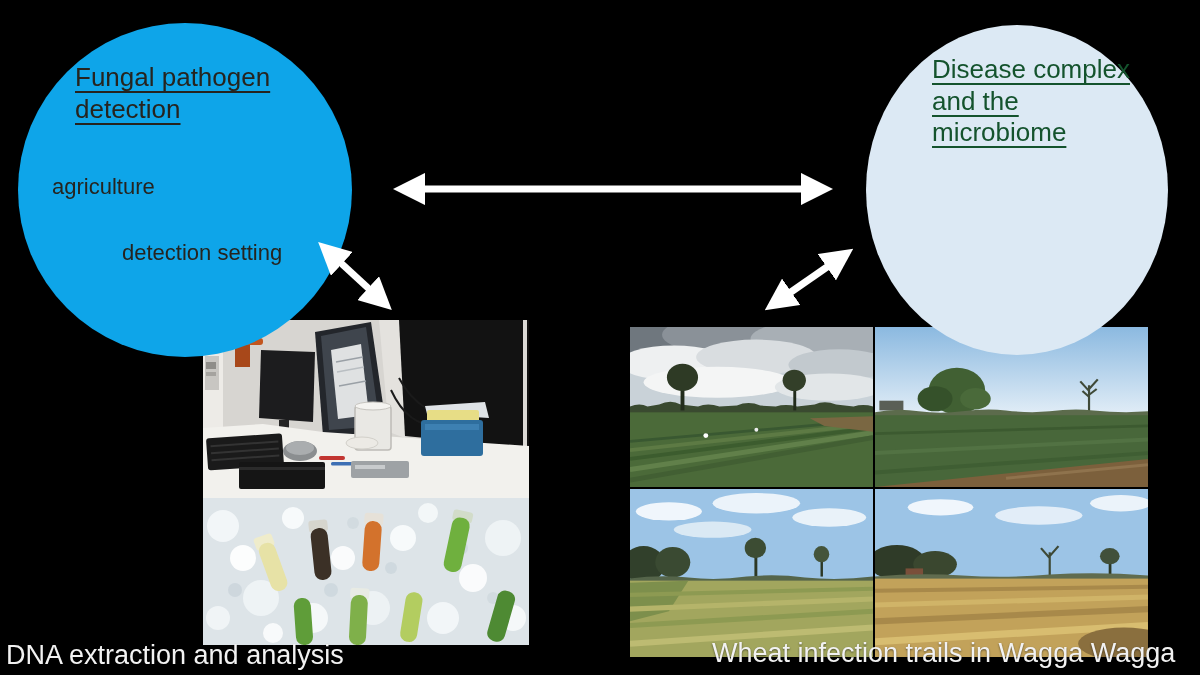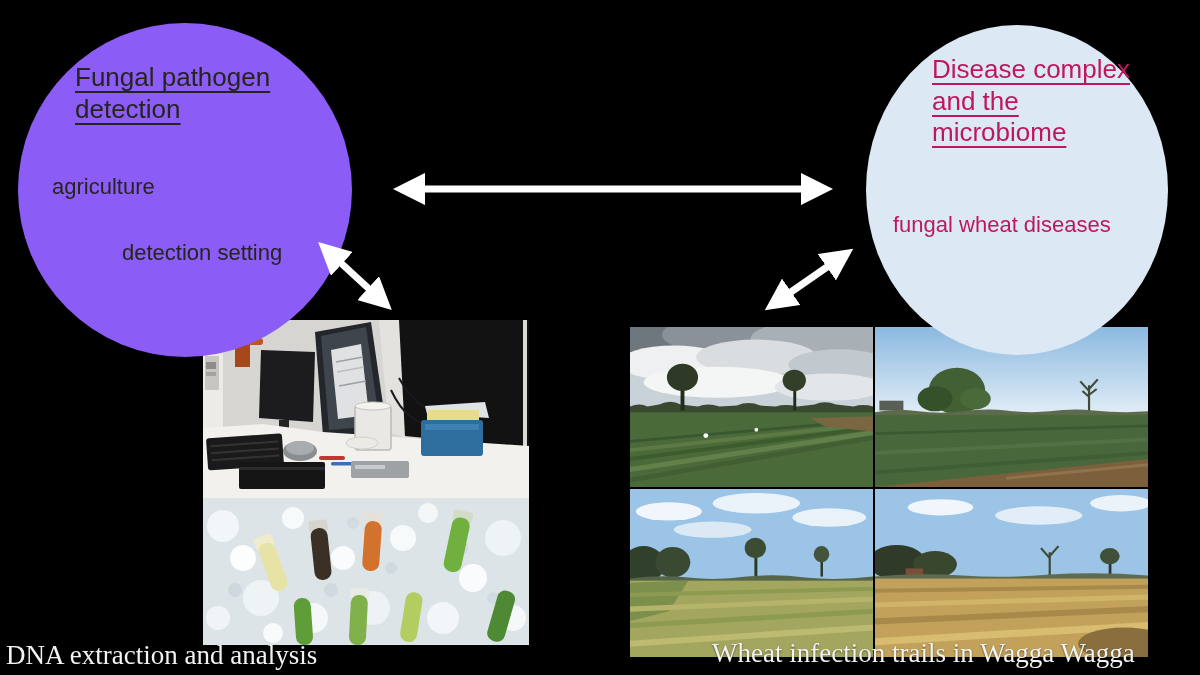--- a/index.html
+++ b/index.html
@@ -2,22 +2,22 @@
 <html><head>
 <meta charset="utf-8">
 <style>
   html,body{margin:0;padding:0;background:#000;}
   .slide{
     position:relative;width:1200px;height:675px;overflow:hidden;
     background:#000;font-family:"Liberation Sans",sans-serif;
   }
   
   .circle{position:absolute;border-radius:50%;z-index:2;}
-  .left-circle{left:18px;top:23px;width:334px;height:334px;background:#8b5cf6;color:#26241f;}
-  .right-circle{left:866px;top:25px;width:302px;height:330px;background:#DCE9F4;color:#be185d;}
+  .left-circle{left:18px;top:23px;width:334px;height:334px;background:#0ea5e9;color:#26241f;}
+  .right-circle{left:866px;top:25px;width:302px;height:330px;background:#DCE9F4;color:#14532d;}
   .c-title{
     position:absolute;font-size:26px;line-height:1.22;
     text-decoration:underline;text-decoration-thickness:2px;text-underline-offset:5px;
   }
   .left-circle .c-title{left:57px;top:39px;width:218px;}
   .right-circle .c-title{left:66px;top:29px;width:222px;}
   .c-item{position:absolute;font-size:22px;white-space:nowrap;}
   .item-agriculture{left:34px;top:151px;}
   .item-clinical{left:104px;top:217px;}
   .item-fungal{left:27px;top:187px;}
@@ -28,21 +28,21 @@
   .field-grid{
     position:absolute;left:630px;top:327px;width:518px;height:330px;
     display:grid;grid-template-columns:243px 273px;grid-template-rows:160px 168px;
     gap:2px;z-index:1;
   }
   .field-grid svg{width:100%;height:100%;display:block;}
   
   .arrows{position:absolute;left:0;top:0;width:1200px;height:675px;z-index:4;pointer-events:none;}
   
   .caption{position:absolute;z-index:3;color:#f2f2f2;font-size:27px;white-space:nowrap;
-    text-shadow:0 1px 2px rgba(0,0,0,.55);font-family:Liberation Serif, serif;}
+    text-shadow:0 1px 2px rgba(0,0,0,.55);}
   .cap-left{left:6px;top:640px;}
   .cap-right{left:712px;top:638px;}
 </style>
 </head>
 <body>
 
 <div class="slide">
 
   <svg class="photo-svg desk-photo" viewBox="0 0 326 178" preserveAspectRatio="none">
     <rect width="326" height="178" fill="#d7d5d1"></rect>
@@ -281,21 +281,20 @@
   </div>
 
   <div class="circle left-circle">
     <div class="c-title">Fungal pathogen detection</div>
     <div class="c-item item-agriculture">agriculture</div>
     <div class="c-item item-clinical">detection setting</div>
   </div>
 
   <div class="circle right-circle">
     <div class="c-title">Disease complex and the microbiome</div>
-    <div class="c-item item-fungal">fungal wheat diseases</div>
   </div>
 
   <svg class="arrows" viewBox="0 0 1200 675">
     <defs>
       <marker id="ah" viewBox="0 0 10 10" refX="5" refY="5" markerWidth="4.6" markerHeight="4.6" orient="auto-start-reverse">
         <path d="M0,0 L10,5 L0,10 z" fill="#ffffff"></path>
       </marker>
     </defs>
     <g>
       <line x1="409" y1="189" x2="817" y2="189" stroke="#ffffff" stroke-width="7" marker-start="url(#ah)" marker-end="url(#ah)"></line>

